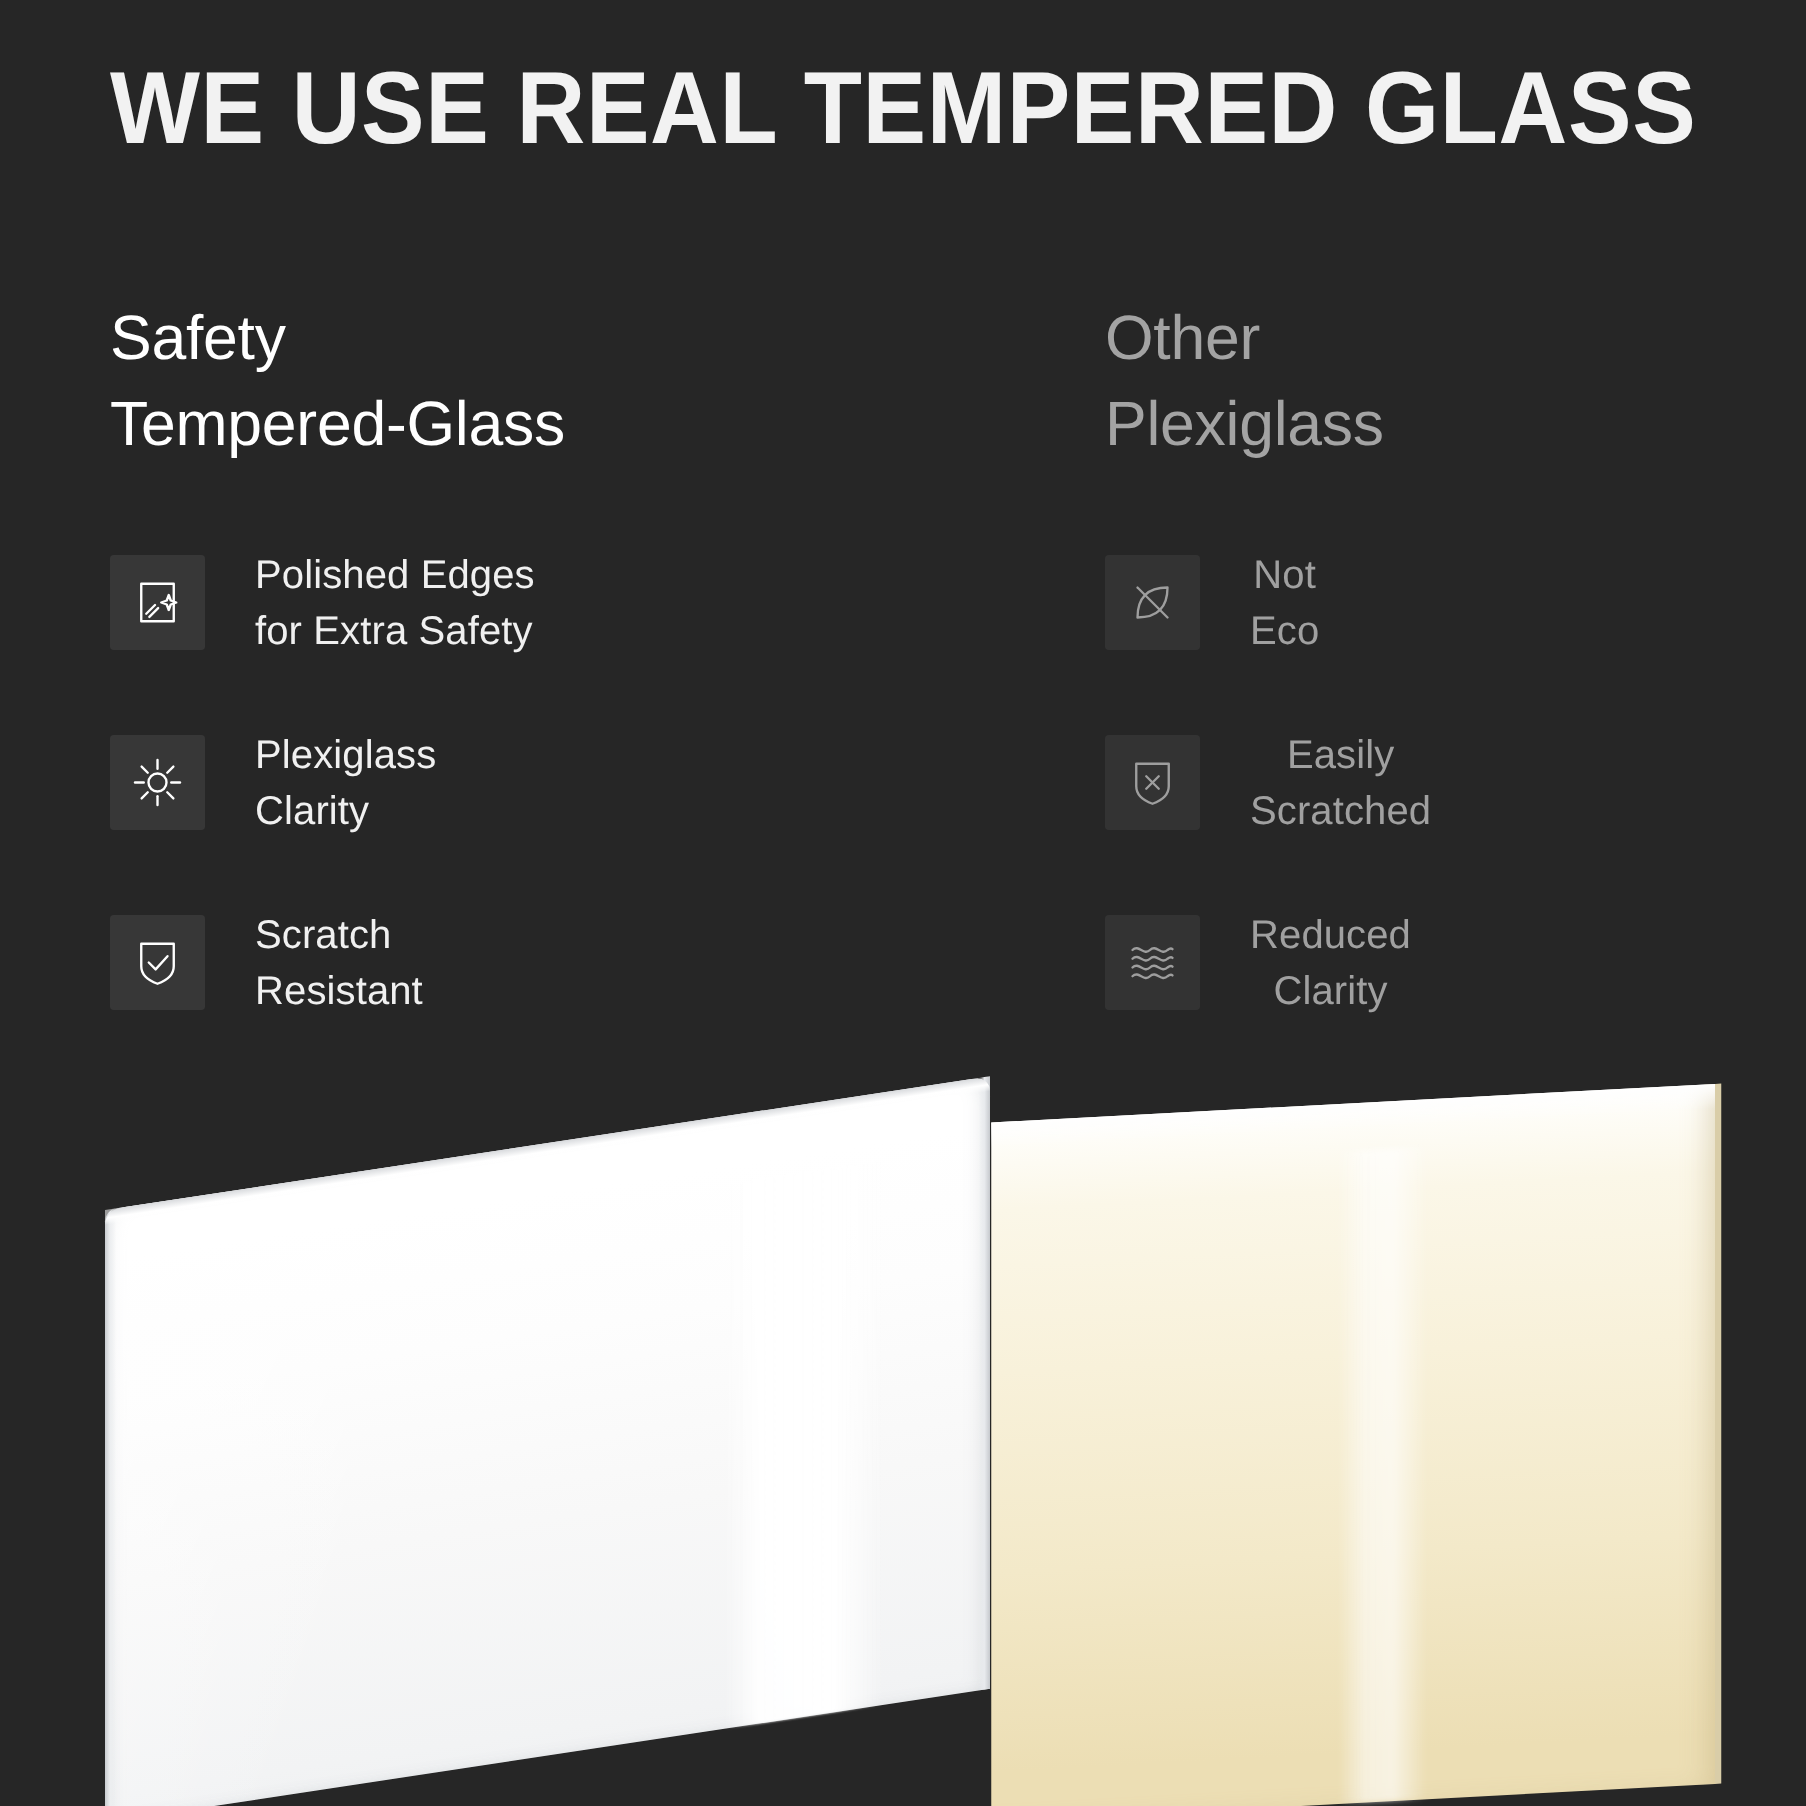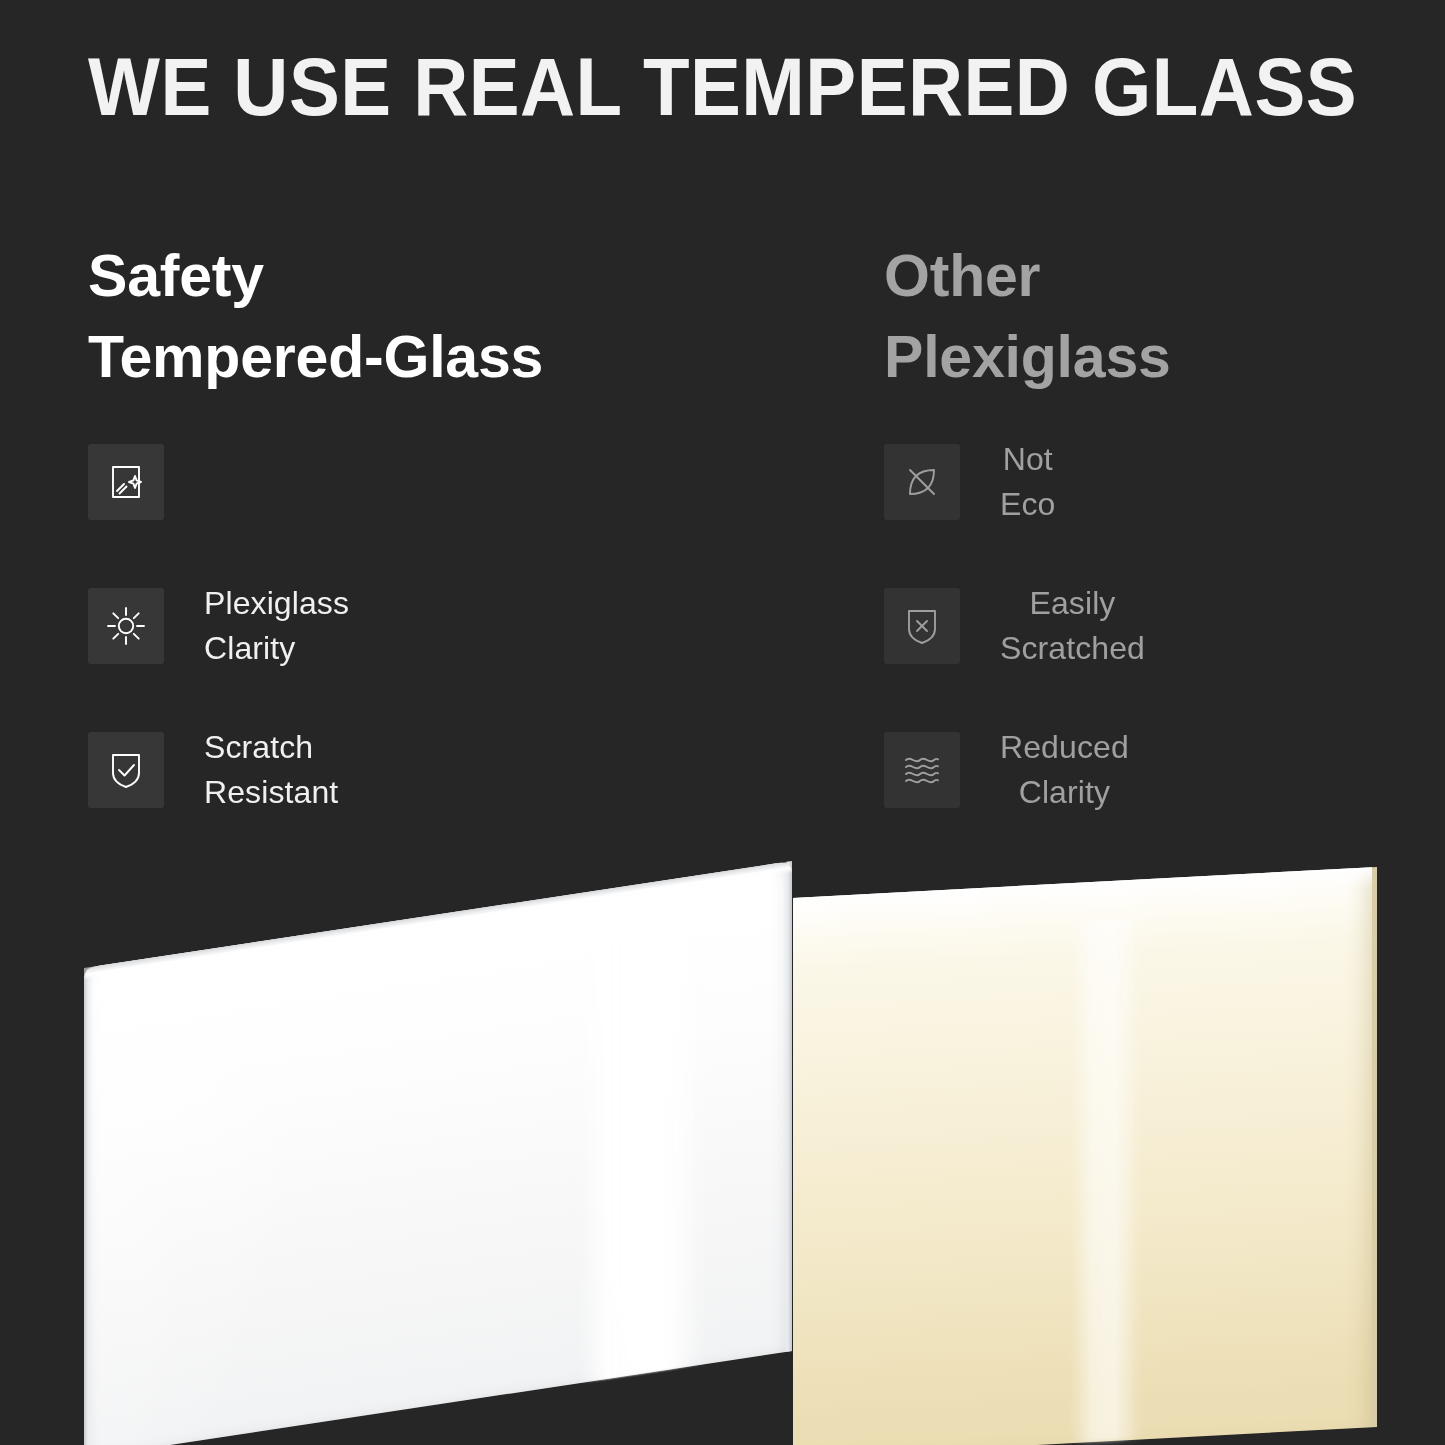--- a/index.html
+++ b/index.html
@@ -32,22 +32,22 @@
   .columns{
     position:absolute;
     top:236px; left:0; right:0;
     height:600px;
   }
   .col{ position:absolute; top:0; }
   .col-left{  left:88px;  width:680px; }
   .col-right{ left:884px; width:520px; }
 
   .col-title{
-    font-size:59px;
-    font-weight:700;
+    font-size:50px;
+    font-weight:400;
     line-height:1.38;
     letter-spacing:-0.2px;
     white-space:pre-line;
   }
   .col-left  .col-title{ color:#ffffff; }
   .col-right .col-title{ color:#a3a3a3; }
 
   
   .features{ position:absolute; top:200px; left:0; width:100%; }
   .feature{
@@ -186,20 +186,22 @@
 
       <div class="feature">
         <span class="icon-tile">
           <svg width="44" height="44" viewBox="0 0 44 44" fill="none" stroke-width="1.9" stroke-linecap="round" stroke-linejoin="round">
             <path d="M9 7 H35 V37 H9 Z"></path>
             <path d="M13 31 L20 24"></path>
             <path d="M15.5 33.5 L22.5 26.5"></path>
             <path d="M31 16 L32.6 20.4 L37 22 L32.6 23.6 L31 28 L29.4 23.6 L25 22 L29.4 20.4 Z"></path>
           </svg>
         </span>
+        <span class="feature-label">Polished Edges
+for Extra Safety</span>
       </div>
 
       <div class="feature">
         <span class="icon-tile">
           <svg width="44" height="44" viewBox="0 0 44 44" fill="none" stroke-width="1.9" stroke-linecap="round">
             <circle cx="22" cy="22" r="7.2"></circle>
             <path d="M22 4 V11"></path>
               <path d="M22 33 V40"></path>
             <path d="M4 22 H11"></path>
               <path d="M33 22 H40"></path>

